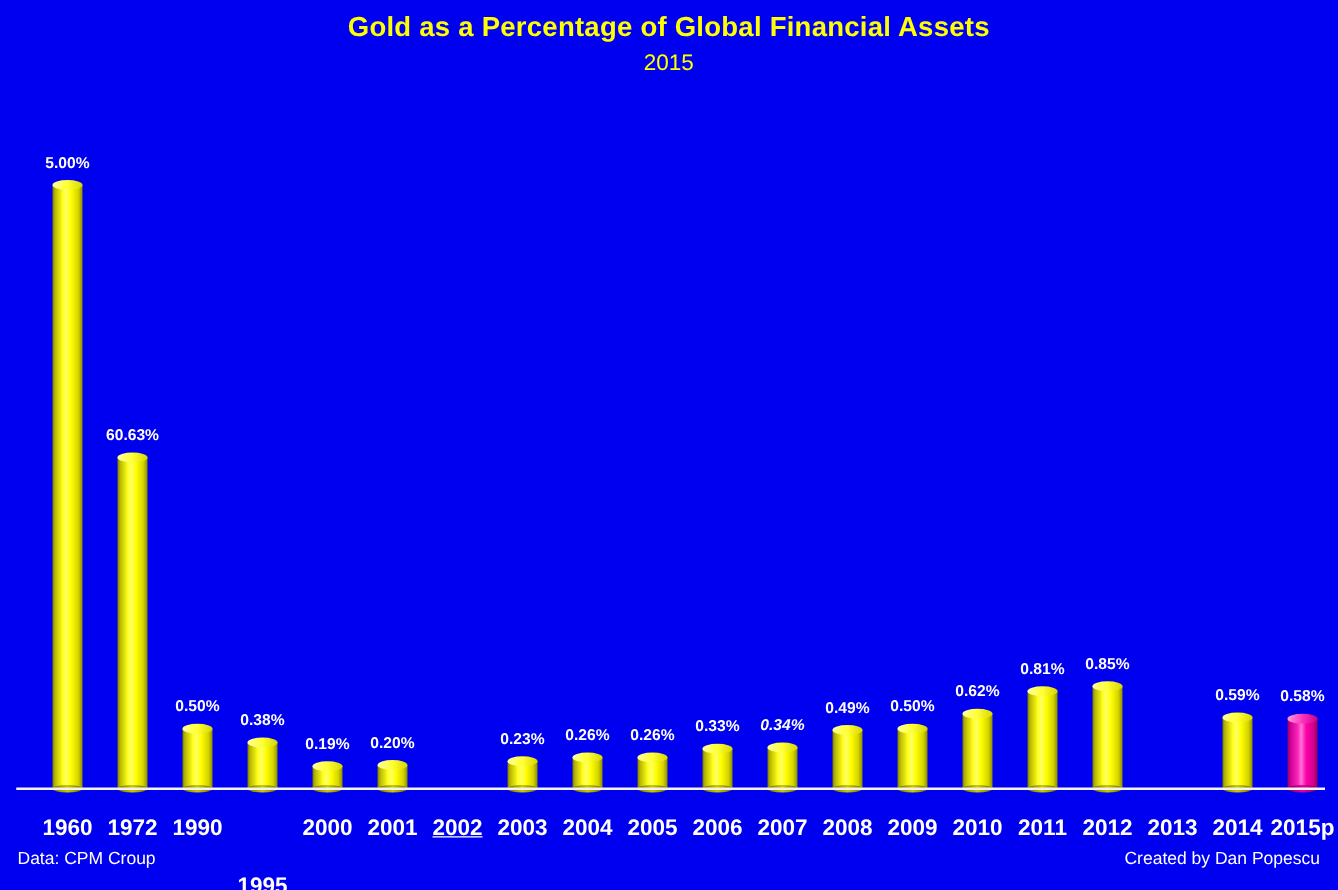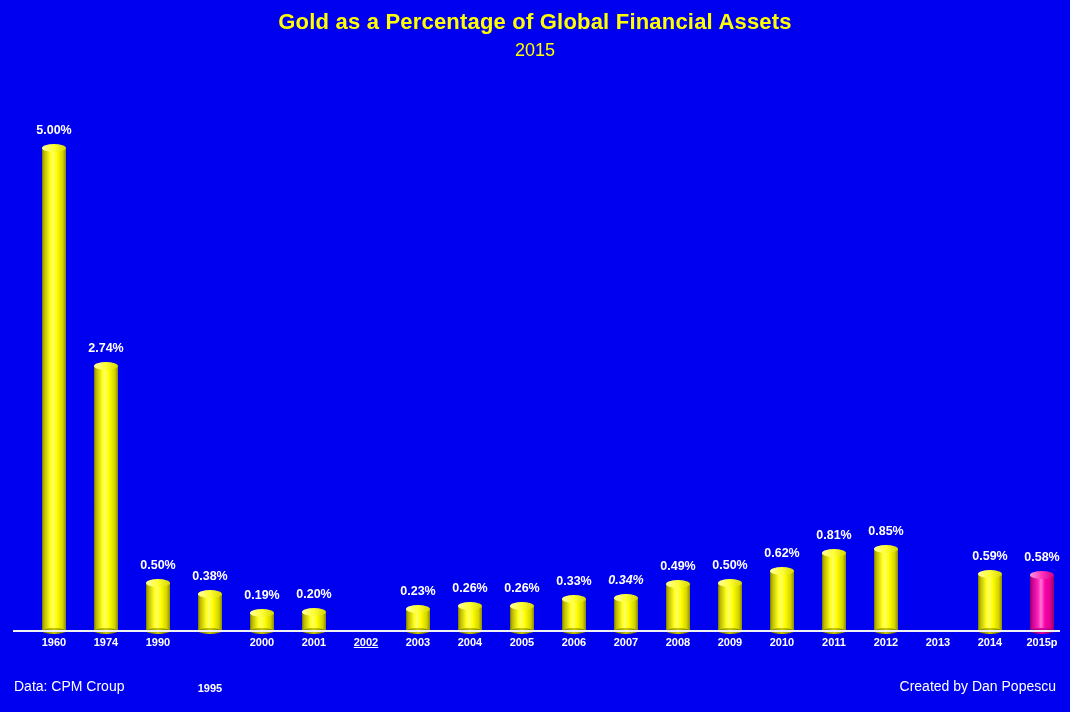--- a/index.html
+++ b/index.html
@@ -140,25 +140,25 @@
   
   #category-axis {
     position: absolute;
     left: 13px;
     top: 636px;
     width: 1047px;
     height: 20px;
   }
   .cat-label {
     position: absolute;
-    top: 0;
+    top: 16px;
     width: 52px;
     text-align: center;
     color: #ffffff;
-    font-size: 11px;
+    font-size: 18px;
     font-weight: bold;
     white-space: nowrap;
   }
 
   
   #footer-left {
     position: absolute;
     left: 14px;
     bottom: 18px;
     color: #ffffff;
@@ -194,21 +194,21 @@
         </div>
         <div class="bar-value" style="bottom: 494.036px;">5.00%</div>
       </div>
       <div class="bar-slot" style="left: 67px;">
         <div class="bar-wrap" style="height: 264.704px;">
           <div class="bar-body">
             <div class="bar-top"></div>
             <div class="bar-foot"></div>
           </div>
         </div>
-        <div class="bar-value" style="bottom: 275.704px;">2.74%</div>
+        <div class="bar-value" style="bottom: 275.704px;">60.63%</div>
       </div>
       <div class="bar-slot" style="left: 119px;">
         <div class="bar-wrap" style="height: 48.3036px;">
           <div class="bar-body">
             <div class="bar-top"></div>
             <div class="bar-foot"></div>
           </div>
         </div>
         <div class="bar-value" style="bottom: 59.3036px;">0.50%</div>
       </div>
@@ -346,21 +346,21 @@
           </div>
         </div>
         <div class="bar-value" style="bottom: 67.0321px; margin-top: 44px;">0.58%</div>
       </div>
     </div>
 
   <div id="axis-line"></div>
 
   <div id="category-axis">
       <div class="cat-label" style="left: 15px;">1960</div>
-      <div class="cat-label" style="left: 67px;">1974</div>
+      <div class="cat-label" style="left: 67px;">1972</div>
       <div class="cat-label" style="left: 119px;">1990</div>
       <div class="cat-label" style="left: 171px; margin-top: 46px;">1995</div>
       <div class="cat-label" style="left: 223px;">2000</div>
       <div class="cat-label" style="left: 275px;">2001</div>
       <div class="cat-label" style="left: 327px; text-decoration: underline;">2002</div>
       <div class="cat-label" style="left: 379px;">2003</div>
       <div class="cat-label" style="left: 431px;">2004</div>
       <div class="cat-label" style="left: 483px;">2005</div>
       <div class="cat-label" style="left: 535px;">2006</div>
       <div class="cat-label" style="left: 587px;">2007</div>

